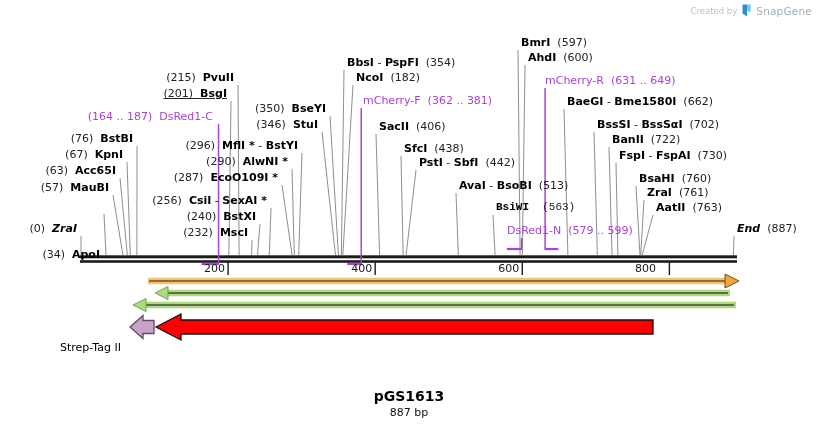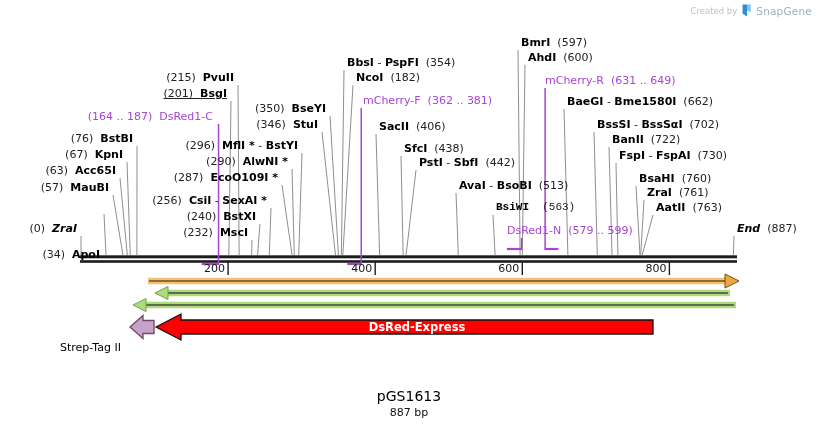--- a/index.html
+++ b/index.html
@@ -7,21 +7,21 @@
           font-family:"DejaVu Sans","Liberation Sans",sans-serif;}
   svg.map{position:absolute;left:0;top:0;}
   .site-label{position:absolute;white-space:pre;font-size:11px;line-height:13px;color:#222222;}
   .site-label .b{font-weight:bold;color:#000000;}
   .site-label .it{font-style:italic;}
   .primer-label{position:absolute;white-space:pre;font-size:11px;line-height:13px;}
   .tick-label{position:absolute;width:42px;text-align:right;font-size:11px;line-height:13px;color:#161616;}
   .feature-label{position:absolute;text-align:center;color:#ffffff;font-weight:bold;font-size:11.5px;line-height:14px;}
   .strep-label{position:absolute;font-size:11px;line-height:13px;color:#000000;}
   .title-block{position:absolute;left:0;right:0;text-align:center;}
-  .title-name{font-size:14px;font-weight:normal;color:#000;line-height:16px;}
+  .title-name{font-size:14px;font-weight:bold;color:#000;line-height:16px;}
   .title-size{font-size:11px;color:#111;line-height:13px;margin-top:2px;}
   .watermark{position:absolute;top:4px;right:6px;display:flex;align-items:center;gap:4px;justify-content:space-between;}
   .wm-created{font-size:8.5px;color:#c2c2c2;}
   .wm-brand{font-size:10.5px;color:#9fafbc;font-weight:500;letter-spacing:.2px;}
 </style>
 </head>
 <body>
 
 <div class="canvas">
 
@@ -94,21 +94,21 @@
       <line x1="139" y1="305" x2="734" y2="305" stroke="#474740" stroke-width="1.5"></line>
       <polygon points="133,305 146,298.5 146,311.5" fill="#abdb7d" stroke="#74a349" stroke-width="1"></polygon>
       <polygon points="156,327 181,314 181,320 653,320 653,334 181,334 181,340" fill="#ff0000" stroke="#111111" stroke-width="1.3"></polygon>
       <polygon points="130,327 143,315.5 143,320.5 154,320.5 154,333.5 143,333.5 143,338.5" fill="#c9a2c7" stroke="#6e486c" stroke-width="1.3"></polygon>
     </svg>
 
   <div id="labels">
       <div class="tick-label" style="left: 183.1px; top: 262px;">200</div>
       <div class="tick-label" style="left: 330.2px; top: 262px;">400</div>
       <div class="tick-label" style="left: 477.3px; top: 262px;">600</div>
-      <div class="tick-label" style="left: 624.4px; top: 262px;">800</div>
+      <div class="tick-label" style="left: 624.4px; top: 262px; text-align: center;">800</div>
       <div class="site-label" style="top: 222px; right: 741px;"><span>(0)  </span><span class="b it">ZraI</span></div>
       <div class="site-label" style="top: 200px; right: 718px; margin-top: 48px;"><span>(34)  </span><span class="b">ApoI</span></div>
       <div class="site-label" style="top: 181px; right: 709px;"><span>(57)  </span><span class="b">MauBI</span></div>
       <div class="site-label" style="top: 164px; right: 702px;"><span>(63)  </span><span class="b">Acc65I</span></div>
       <div class="site-label" style="top: 148px; right: 695px;"><span>(67)  </span><span class="b">KpnI</span></div>
       <div class="site-label" style="top: 132px; right: 685px;"><span>(76)  </span><span class="b">BstBI</span></div>
       <div class="site-label" style="top: 87px; right: 591px; text-decoration: underline;"><span>(201)  </span><span class="b">BsgI</span></div>
       <div class="site-label" style="top: 71px; right: 584px;"><span>(215)  </span><span class="b">PvuII</span></div>
       <div class="site-label" style="top: 226px; right: 570px;"><span>(232)  </span><span class="b">MscI</span></div>
       <div class="site-label" style="top: 210px; right: 562px;"><span>(240)  </span><span class="b">BstXI</span></div>
@@ -134,21 +134,20 @@
       <div class="site-label" style="top: 172px; left: 639px;"><span class="b">BsaHI</span><span>  (760)</span></div>
       <div class="site-label" style="top: 186px; left: 647px;"><span class="b">ZraI</span><span>  (761)</span></div>
       <div class="site-label" style="top: 201px; left: 656px;"><span class="b">AatII</span><span>  (763)</span></div>
       <div class="site-label" style="top: 222px; left: 737px;"><span class="b it">End</span><span>  (887)</span></div>
       <div class="primer-label" style="top: 110px; right: 605px; color: rgb(168, 68, 212);"><span>(164 .. 187)  </span><span>DsRed1-C</span></div>
       <div class="primer-label" style="top: 94px; left: 363px; color: rgb(168, 68, 212);"><span>mCherry-F</span><span>  (362 .. 381)</span></div>
       <div class="primer-label" style="top: 74px; left: 545px; color: rgb(168, 68, 212);"><span>mCherry-R</span><span>  (631 .. 649)</span></div>
       <div class="primer-label" style="top: 224px; left: 507px; color: rgb(168, 68, 212);"><span>DsRed1-N</span><span>  (579 .. 599)</span></div>
     </div>
 
-  <div class="feature-label" id="dsred-label" style="left: 181px; width: 472px; top: 320px;">DsRed-Express</div>
 
   <div class="strep-label" id="strep-label" style="left:60px;top:341px;">Strep-Tag II</div>
 
   <div class="title-block" style="top:388px;">
     <div class="title-name">pGS1613</div>
     <div class="title-size">887 bp</div>
   </div>
 
 </div>
 

